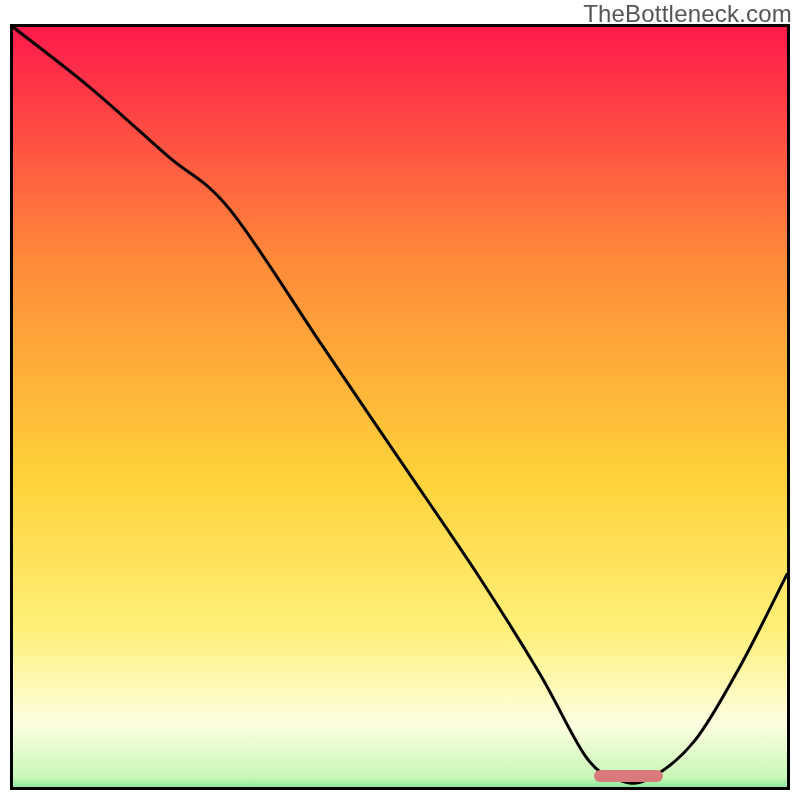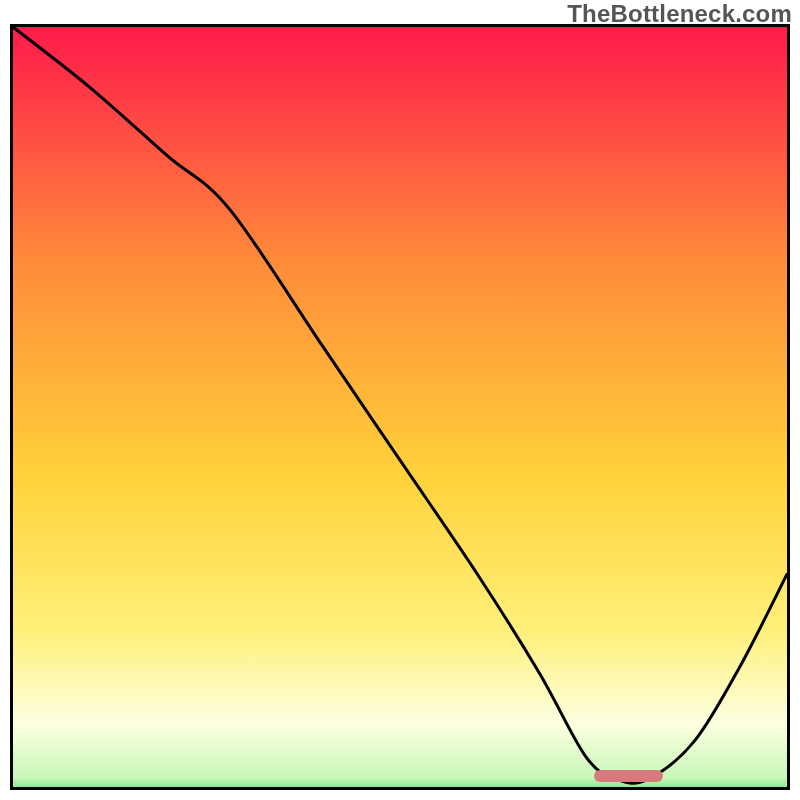--- a/index.html
+++ b/index.html
@@ -17,21 +17,21 @@
     top: 0;
     width: 800px;
     height: 800px;
     box-sizing: border-box;
   }
   .watermark {
     position: absolute;
     top: 0px;
     right: 8px;
     font-size: 24px;
-    font-weight: 700;
+    font-weight: 400;
     color: #555;
     letter-spacing: 0.2px;
   }
   .plot-wrap {
     position: absolute;
     left: 10px;
     top: 24px;
     width: 780px;
     height: 766px;
     border: 3px solid #000;

